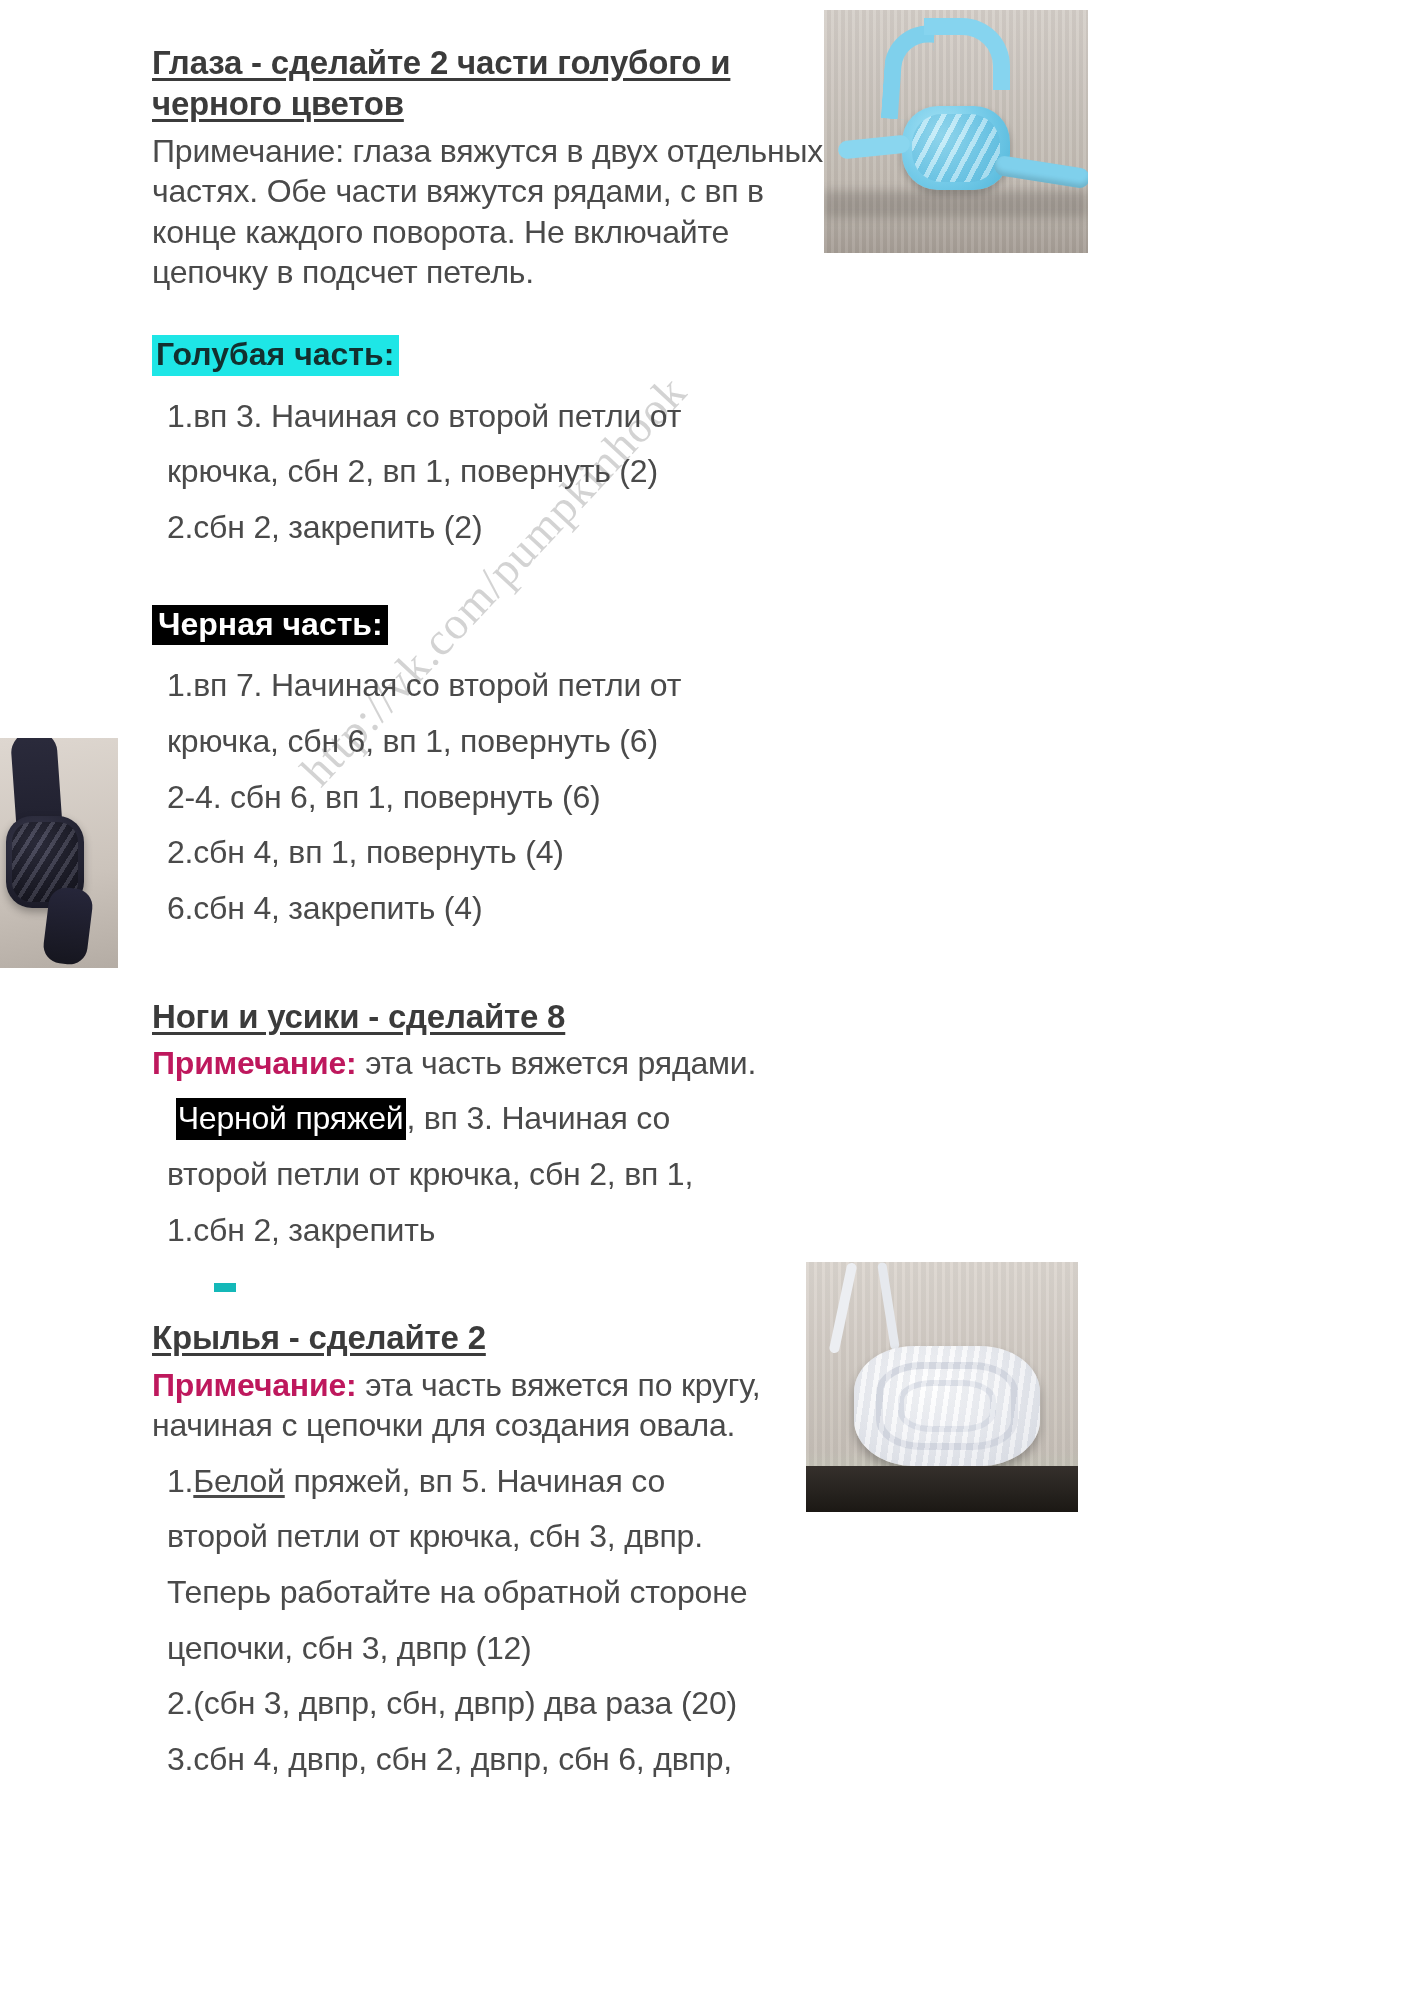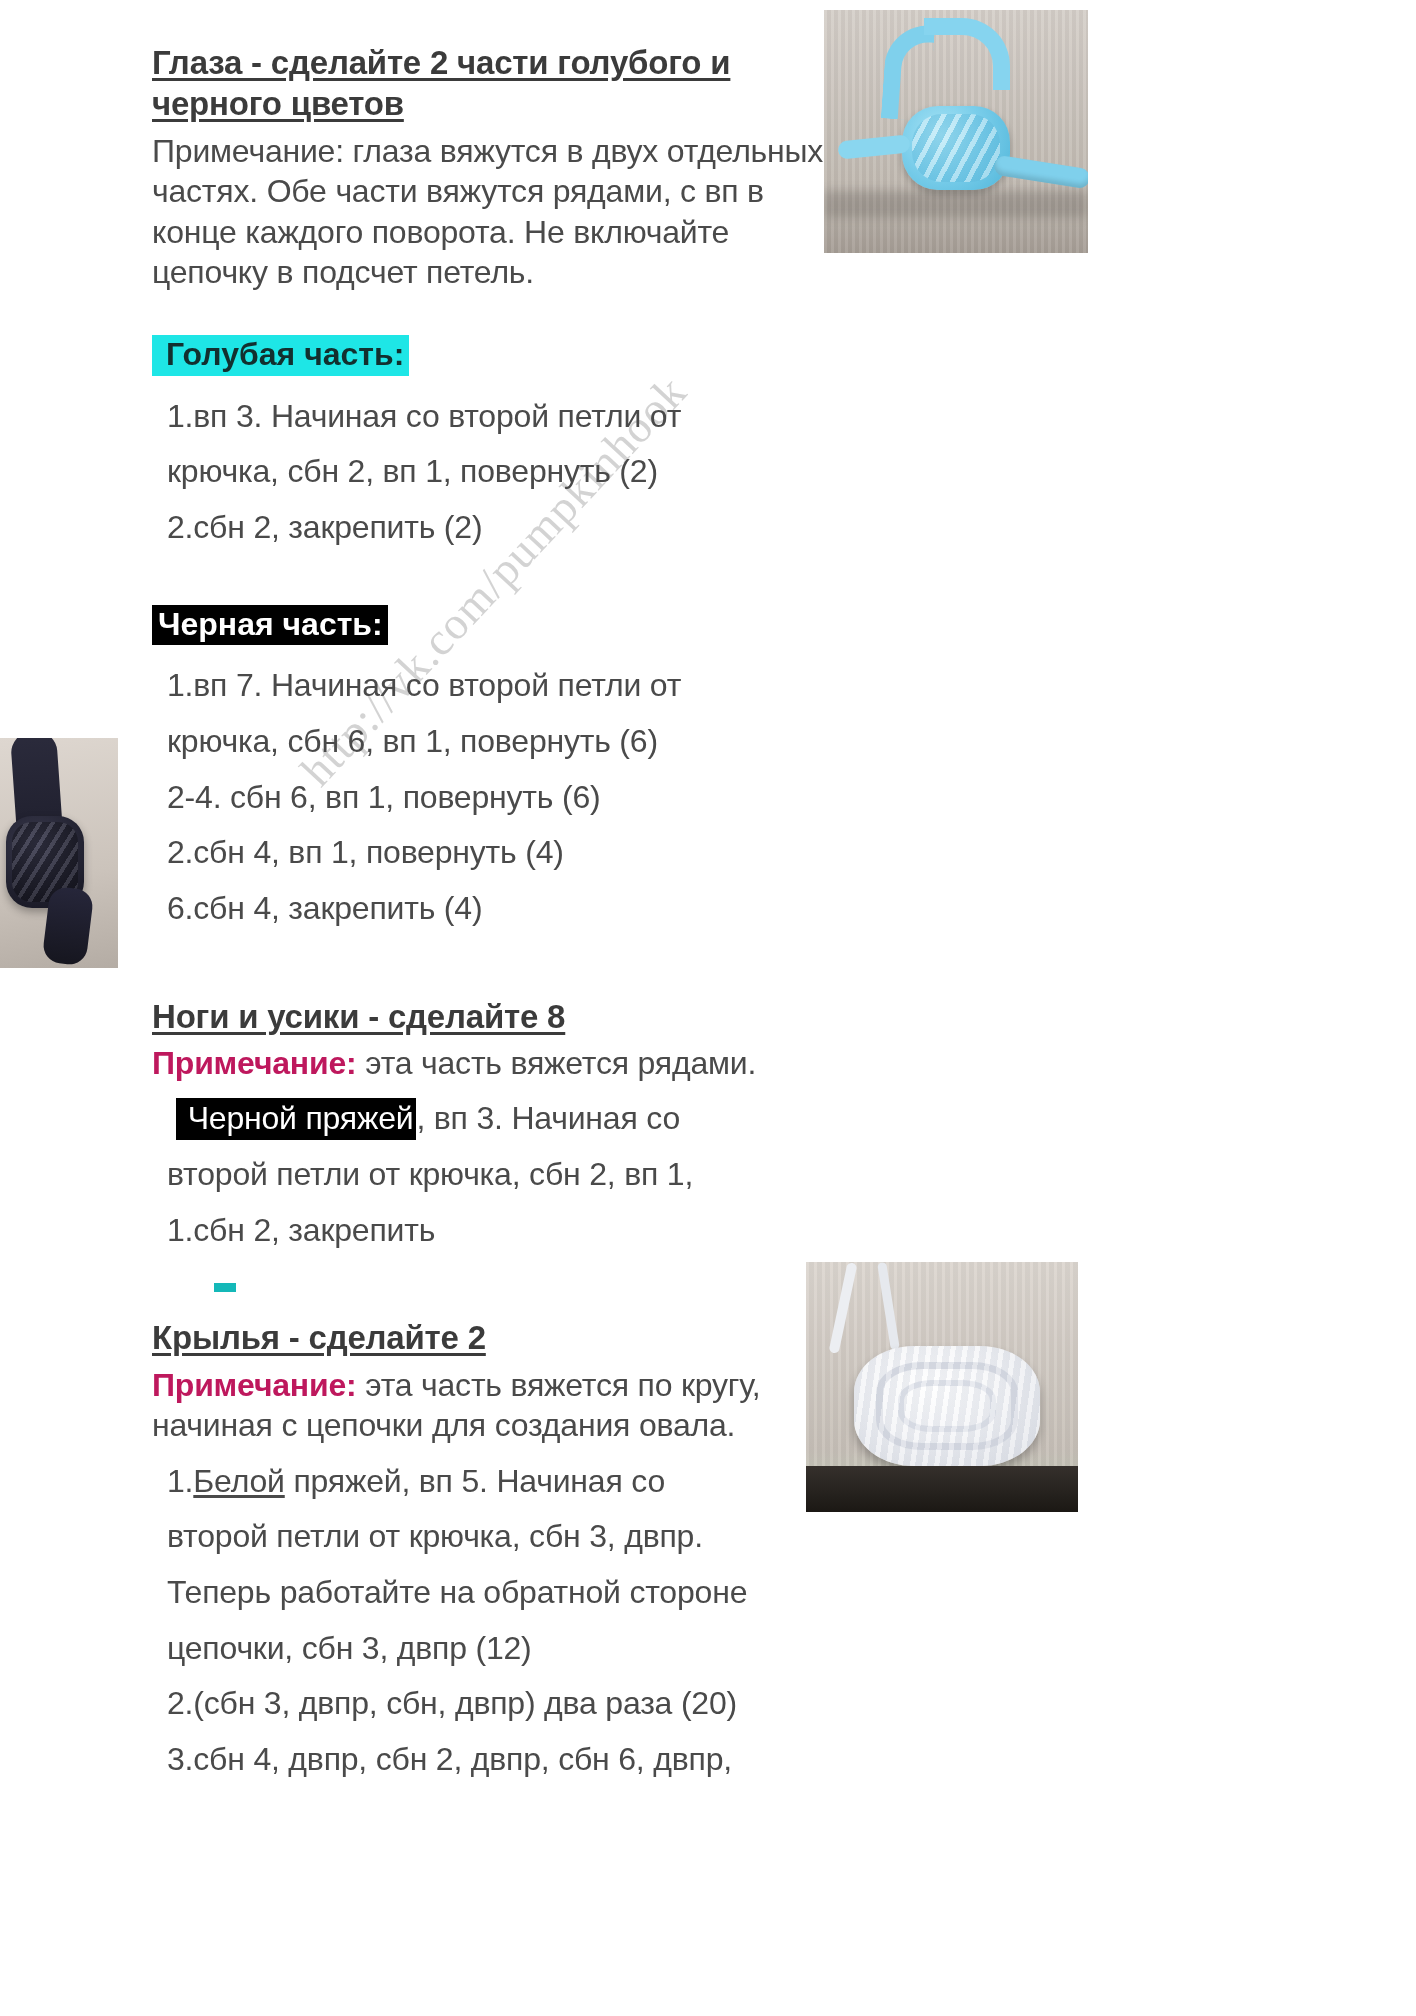--- a/index.html
+++ b/index.html
@@ -60,38 +60,38 @@
     margin: 15px;
     letter-spacing: -0.2px;
     white-space: nowrap;
   }
 
   .hl-cyan {
     background: #1ee6e6;
     color: #12302f;
     font-weight: bold;
     font-size: 32px;
-    padding: 1px 5px 3px 14px;
+    padding: 1px 5px 3px 4px;
     display: inline-block;
     line-height: 1.15;
   }
   .hl-black {
     background: #000000;
     color: #ffffff;
     font-weight: bold;
     font-size: 32px;
     padding: 1px 5px 3px 6px;
     display: inline-block;
     line-height: 1.15;
   }
   .hl-black-inline {
     background: #000000;
     color: #ffffff;
     font-weight: normal;
-    padding: 2px 3px 4px 12px;
+    padding: 2px 3px 4px 2px;
   }
   .u { text-decoration: underline; text-underline-offset: 3px; }
   .gap-md { height: 42px; }
   .gap-lg { height: 52px; }
 
   .cyan-tick {
     position: absolute;
     width: 22px; height: 9px;
     background: #14b8b8;
     left: 214px;

